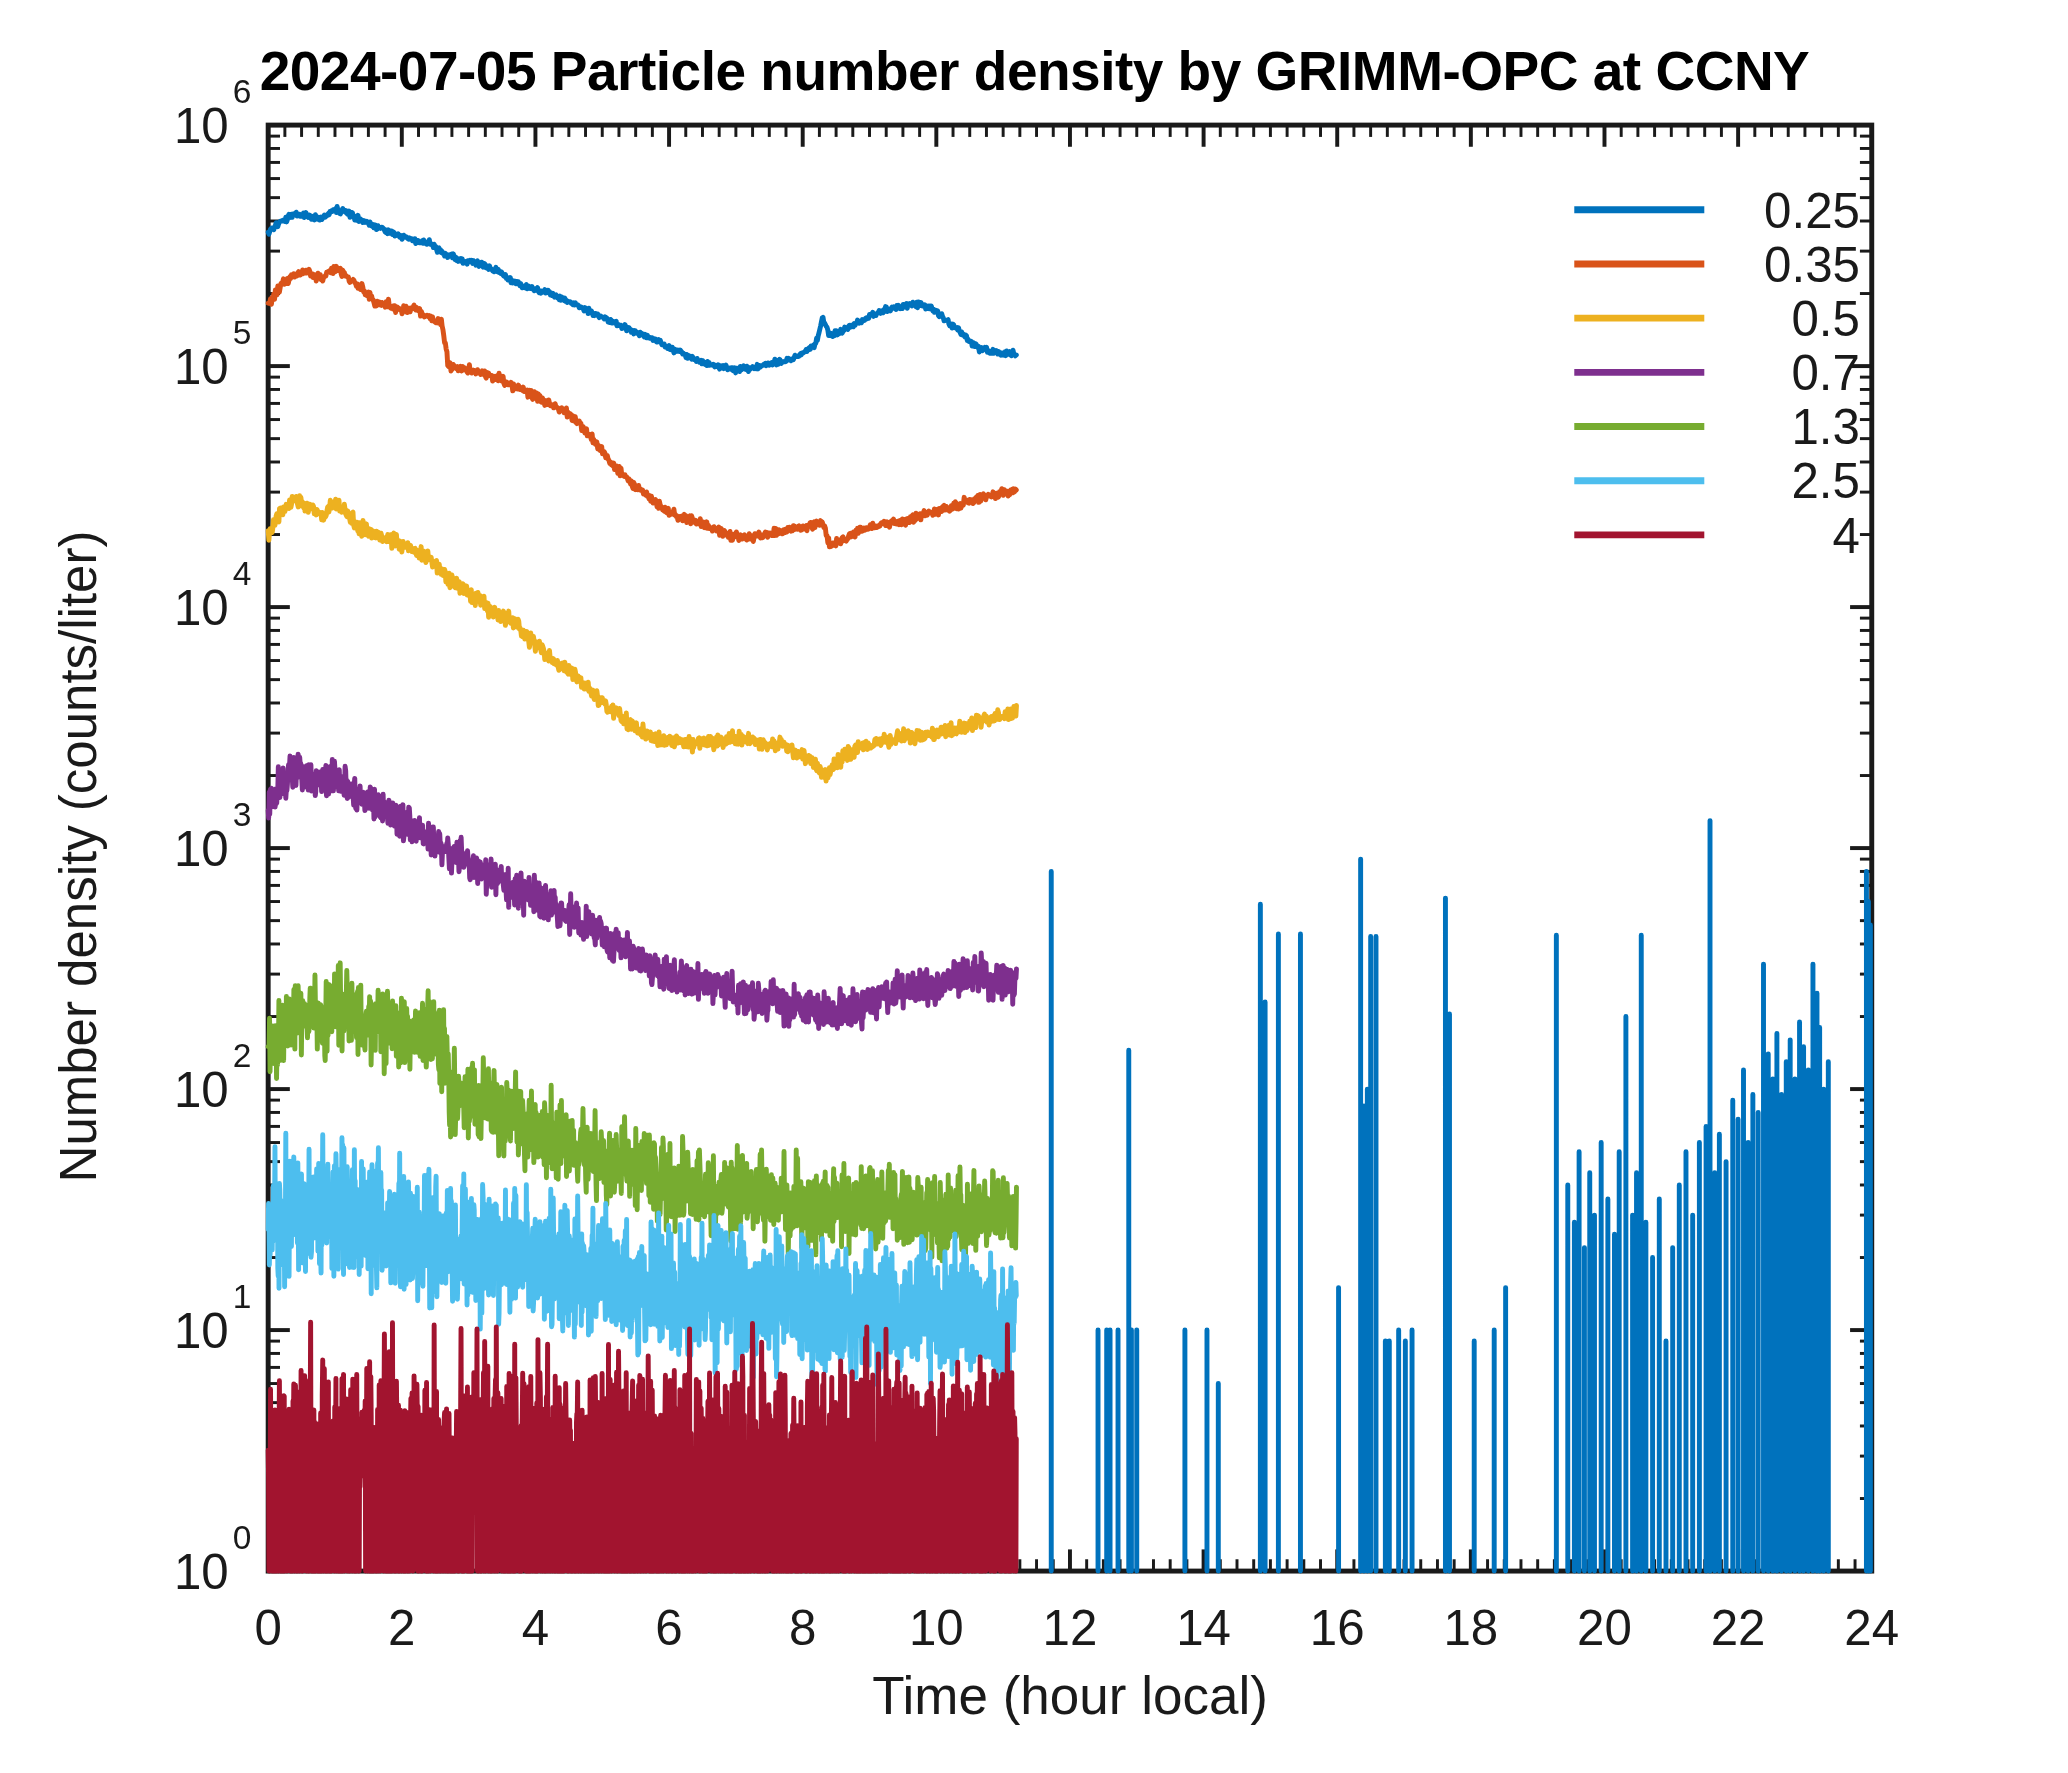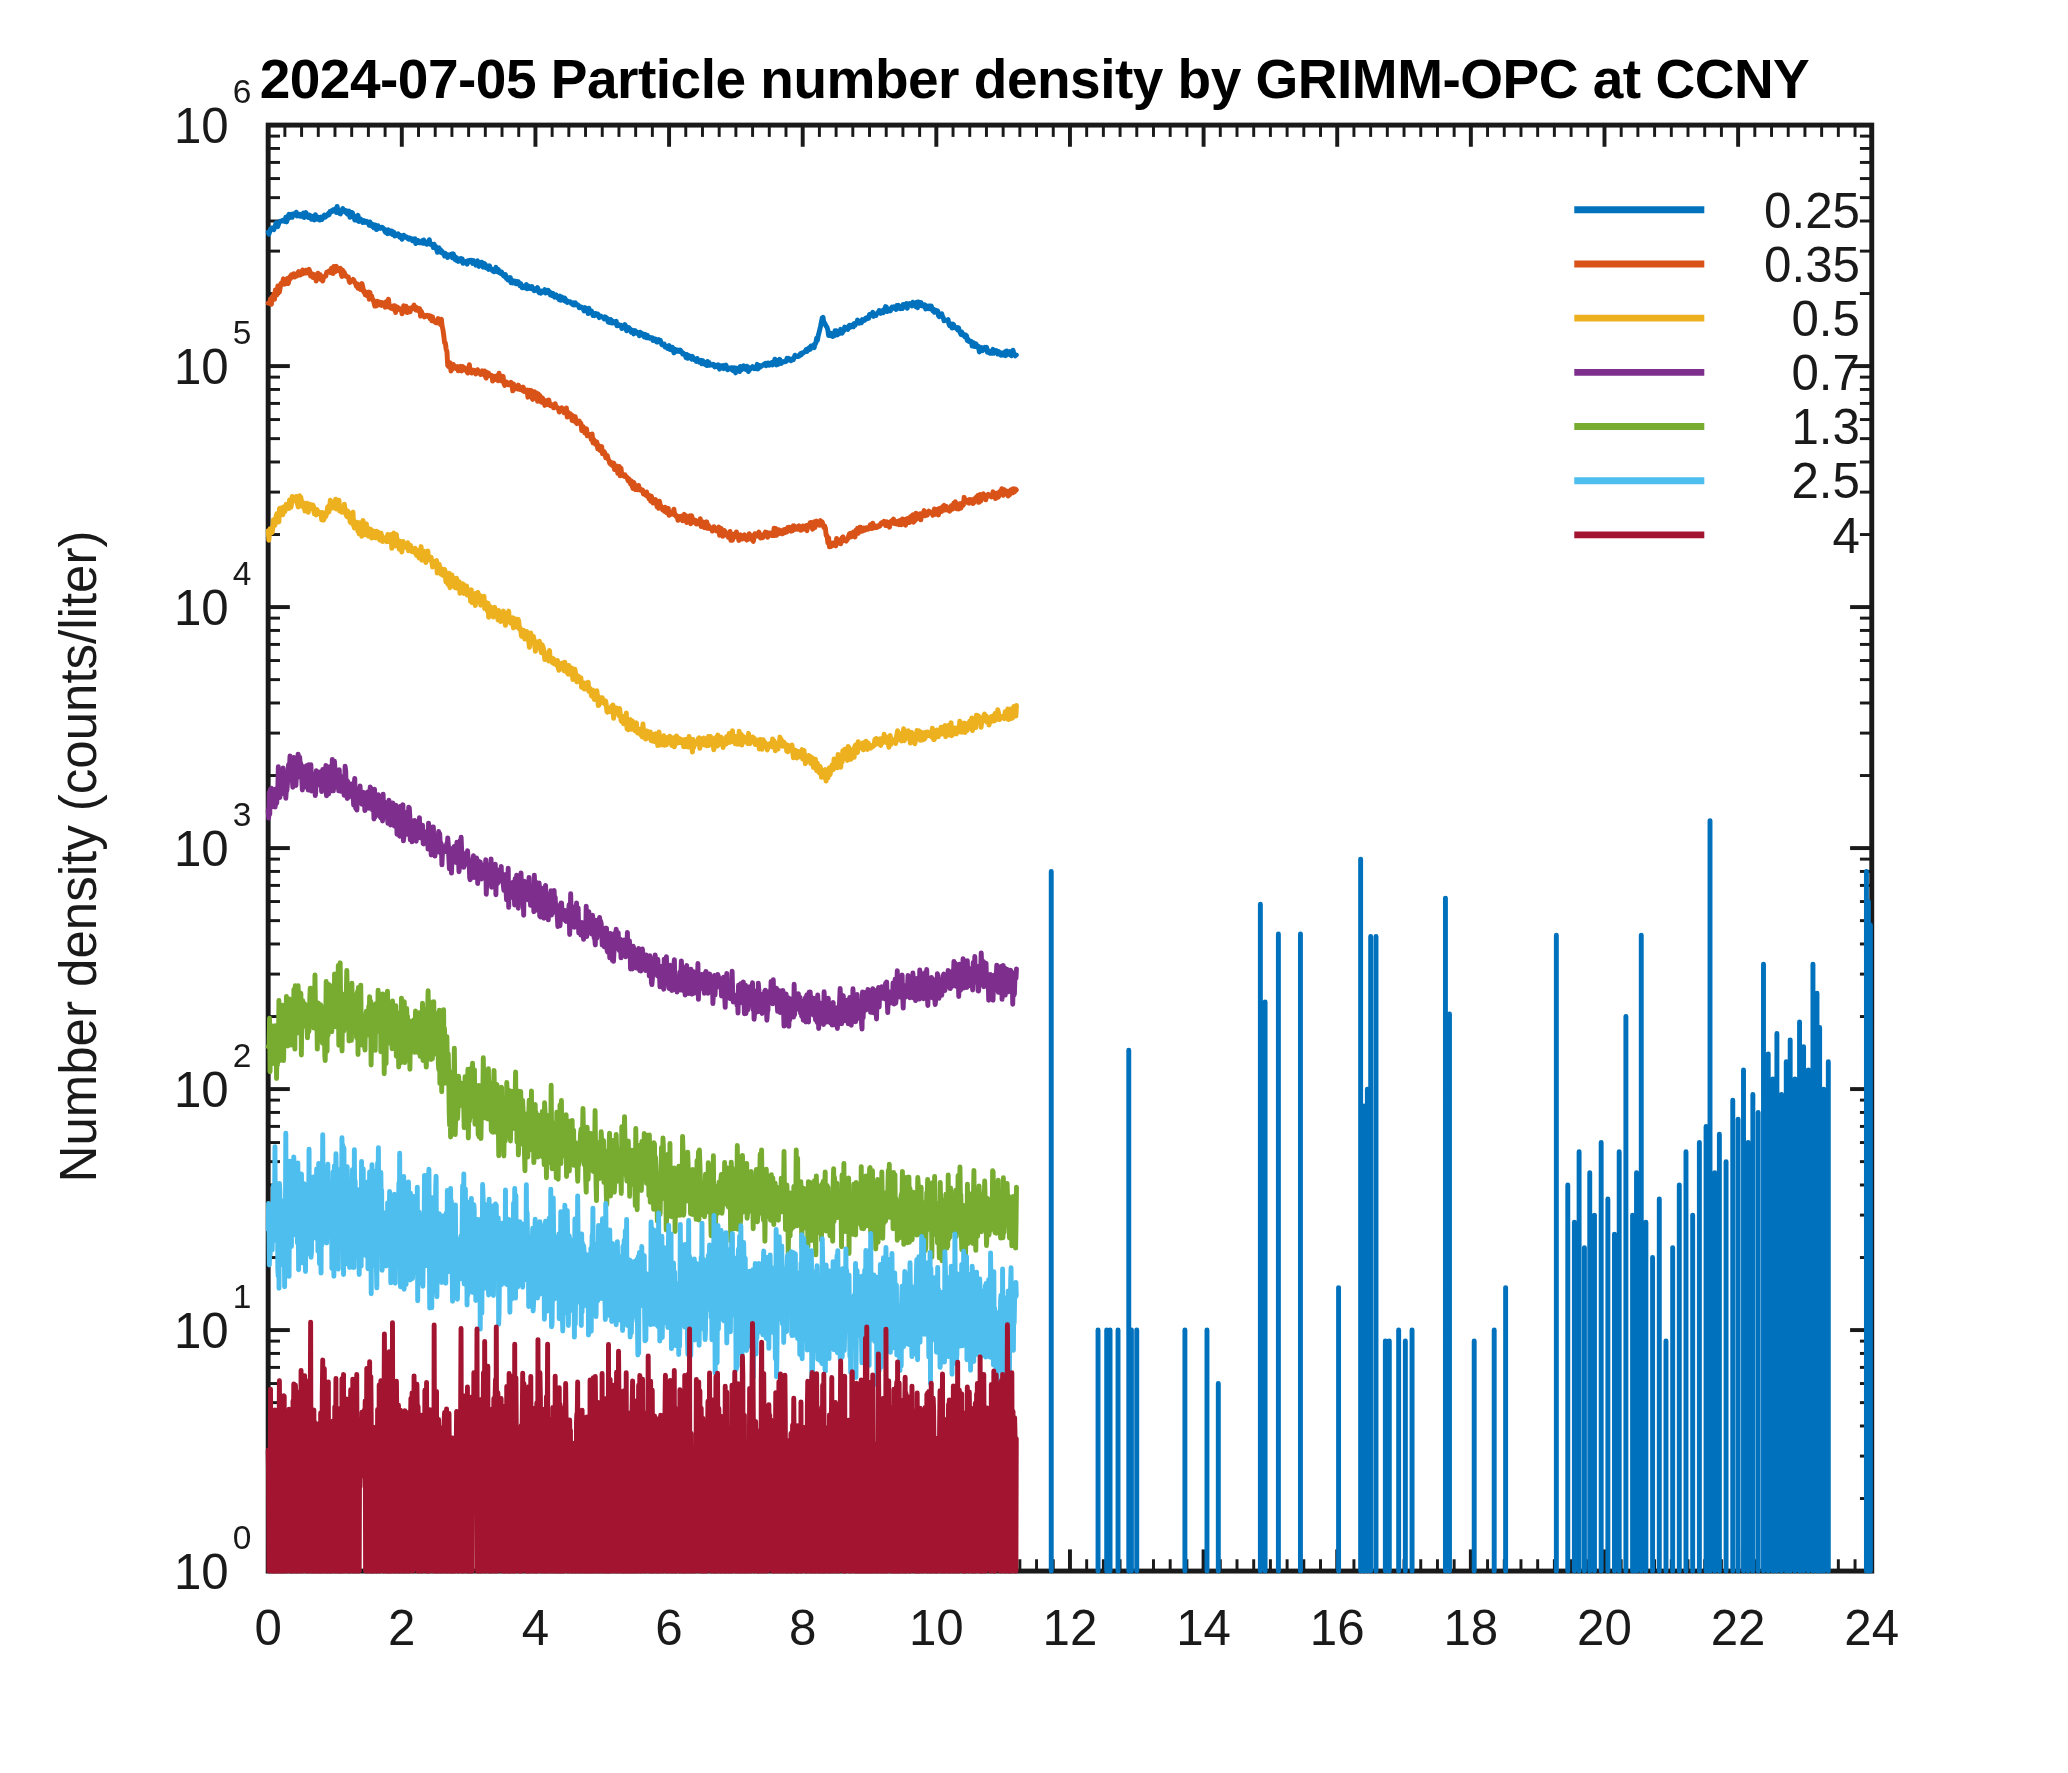--- a/index.html
+++ b/index.html
@@ -1,19 +1,19 @@
 <!DOCTYPE html>
 <html><head>
 <meta charset="utf-8">
 <style>
   html,body{margin:0;padding:0;background:#fff;}
   body{width:2069px;height:1773px;font-family:"Liberation Sans",sans-serif;overflow:hidden;}
   #root{position:relative;width:2069px;height:1773px;background:#fff;}
   #chart-title{
-    position:absolute; left:0; top:47px; width:2069px;
+    position:absolute; left:0; top:39px; width:2069px;
     text-align:center; font-size:55px; font-weight:bold; color:#000;
     font-family:"Liberation Sans",sans-serif; letter-spacing:-0.5px;
     white-space:nowrap;
   }
   #ylabel{
     position:absolute; left:-414px; top:827px; width:985px;
     transform:rotate(-90deg); transform-origin:center center;
     text-align:center; font-size:51px; color:#1a1a1a;
     font-family:"Liberation Sans",sans-serif;
   }
@@ -30,20 +30,21 @@
   .tickmark-minor{stroke:#1a1a1a;stroke-width:3;}
   .series{fill:none;stroke-linejoin:round;stroke-linecap:round;}
 </style>
 </head>
 <body>
 
 <div id="root">
 
   <div id="chart-title">2024-07-05 Particle number density by GRIMM-OPC at CCNY</div>
   <div id="ylabel">Number density (counts/liter)</div>
+  <div id="xlabel">Time (hour local)</div>
 
   <svg id="plot-svg" width="2069" height="1773" viewBox="0 0 2100 1800">
     <g id="axes-group">
         <rect x="272" y="127" width="1628" height="1468" fill="none" stroke="#1a1a1a" stroke-width="5"></rect>
         <line x1="272" y1="1595" x2="272" y2="1573" class="tickmark"></line>
         <line x1="272" y1="127" x2="272" y2="149" class="tickmark"></line>
         <line x1="407.66666666666663" y1="1595" x2="407.66666666666663" y2="1573" class="tickmark"></line>
         <line x1="407.66666666666663" y1="127" x2="407.66666666666663" y2="149" class="tickmark"></line>
         <line x1="543.3333333333333" y1="1595" x2="543.3333333333333" y2="1573" class="tickmark"></line>
         <line x1="543.3333333333333" y1="127" x2="543.3333333333333" y2="149" class="tickmark"></line>

